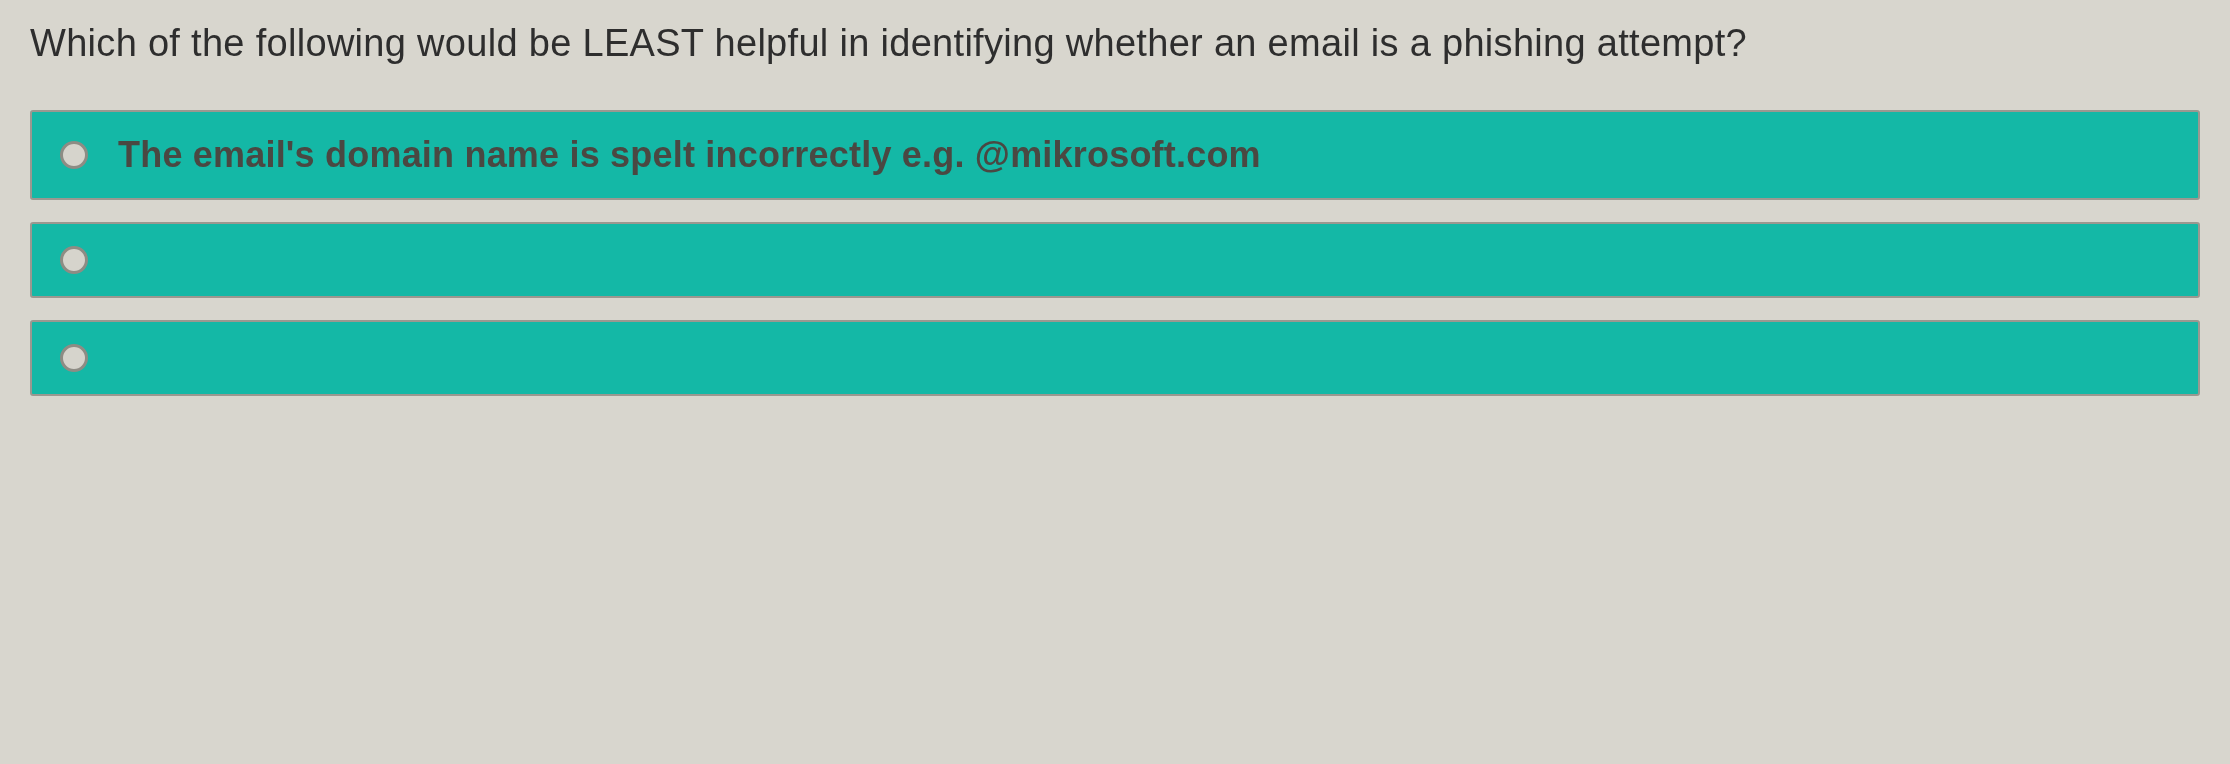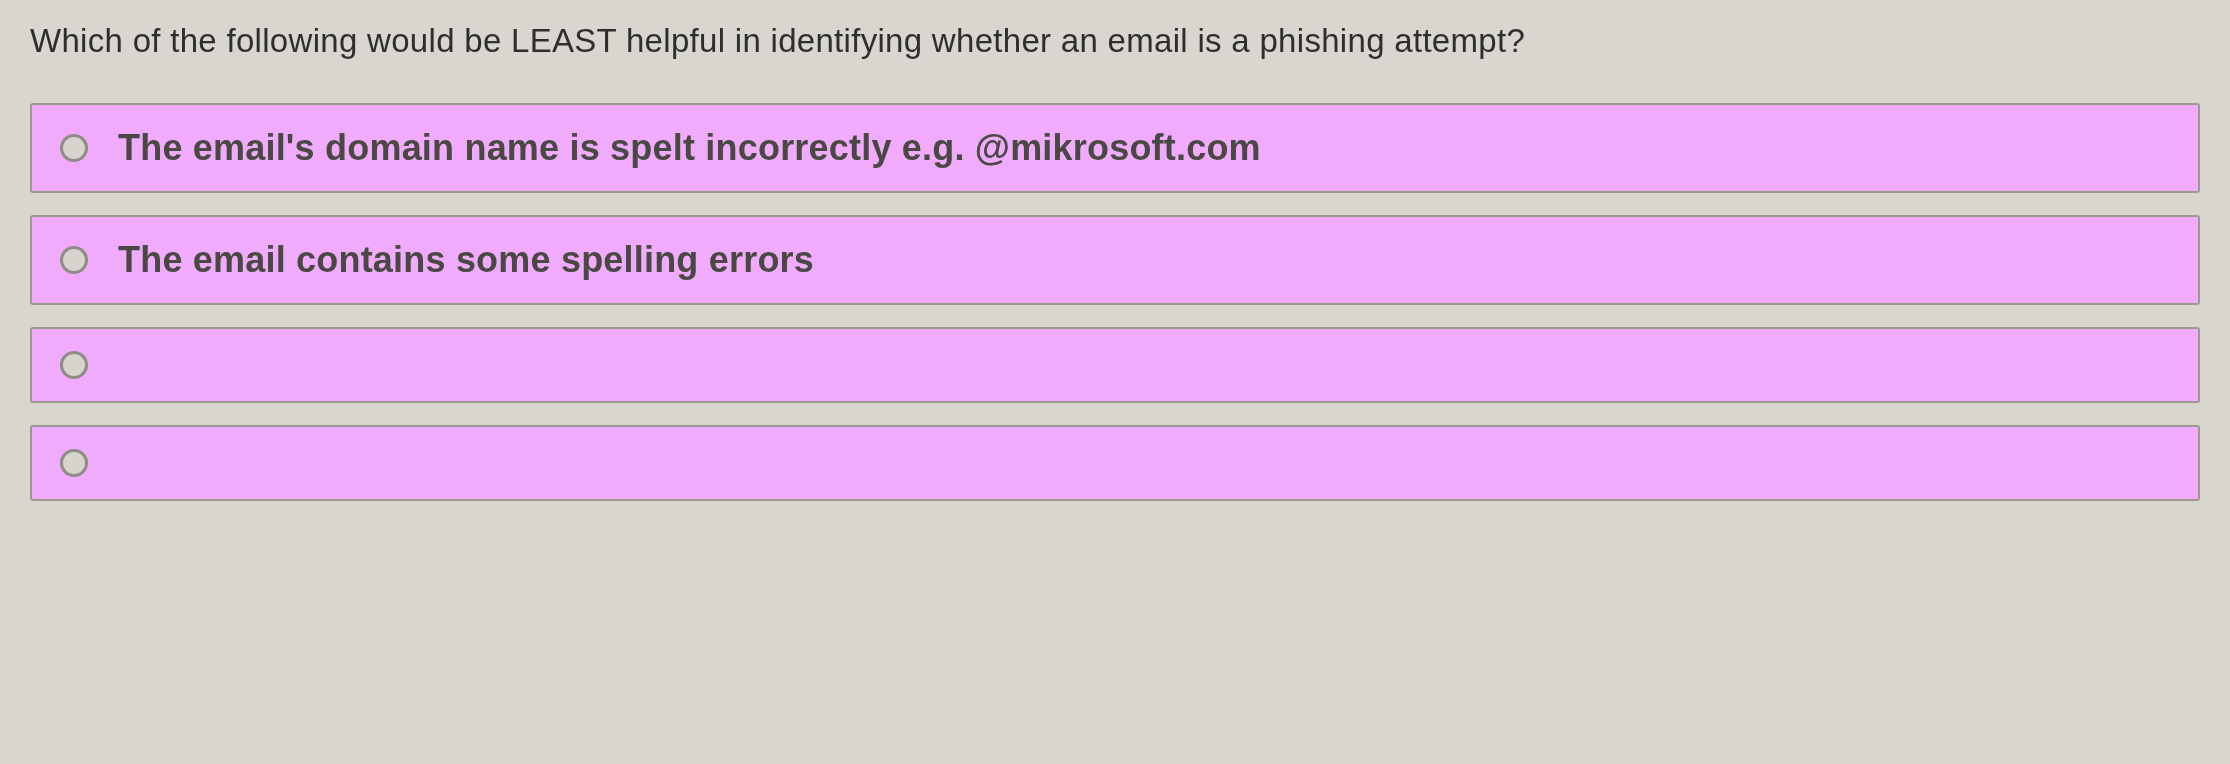--- a/index.html
+++ b/index.html
@@ -10,35 +10,35 @@
   body {
     width: 2230px;
     height: 764px;
     background: #d8d6ce;
     font-family: "Segoe UI", Arial, sans-serif;
     padding: 20px 30px;
     color: #3a3a3a;
     overflow: hidden;
   }
   .question {
-    font-size: 33px;
+    font-size: 38px;
     font-weight: 400;
     line-height: 1.25;
     color: #2e2e2e;
     margin-bottom: 42px;
     letter-spacing: 0.3px;
   }
   .options {
     display: flex;
     flex-direction: column;
     gap: 22px;
   }
   .option {
     border: 2px solid #9a9890;
-    background: #f0abfc;
+    background: #14b8a6;
     padding: 22px 28px;
     display: flex;
     align-items: center;
     gap: 30px;
     cursor: pointer;
     border-radius: 3px;
   }
   .radio {
     width: 28px;
     height: 28px;
@@ -60,24 +60,20 @@
 
 <div class="question">Which of the following would be LEAST helpful in identifying whether an email is a phishing attempt?</div>
 
 <div class="options">
 
   <label class="option">
     <span class="radio"></span>
     <span class="option-text">The email's domain name is spelt incorrectly e.g. @mikrosoft.com</span>
   </label>
 
-  <label class="option">
-    <span class="radio"></span>
-    <span class="option-text">The email contains some spelling errors</span>
-  </label>
 
   <label class="option">
     <span class="radio"></span>
   </label>
 
   <label class="option">
     <span class="radio"></span>
   </label>
 
 </div>

